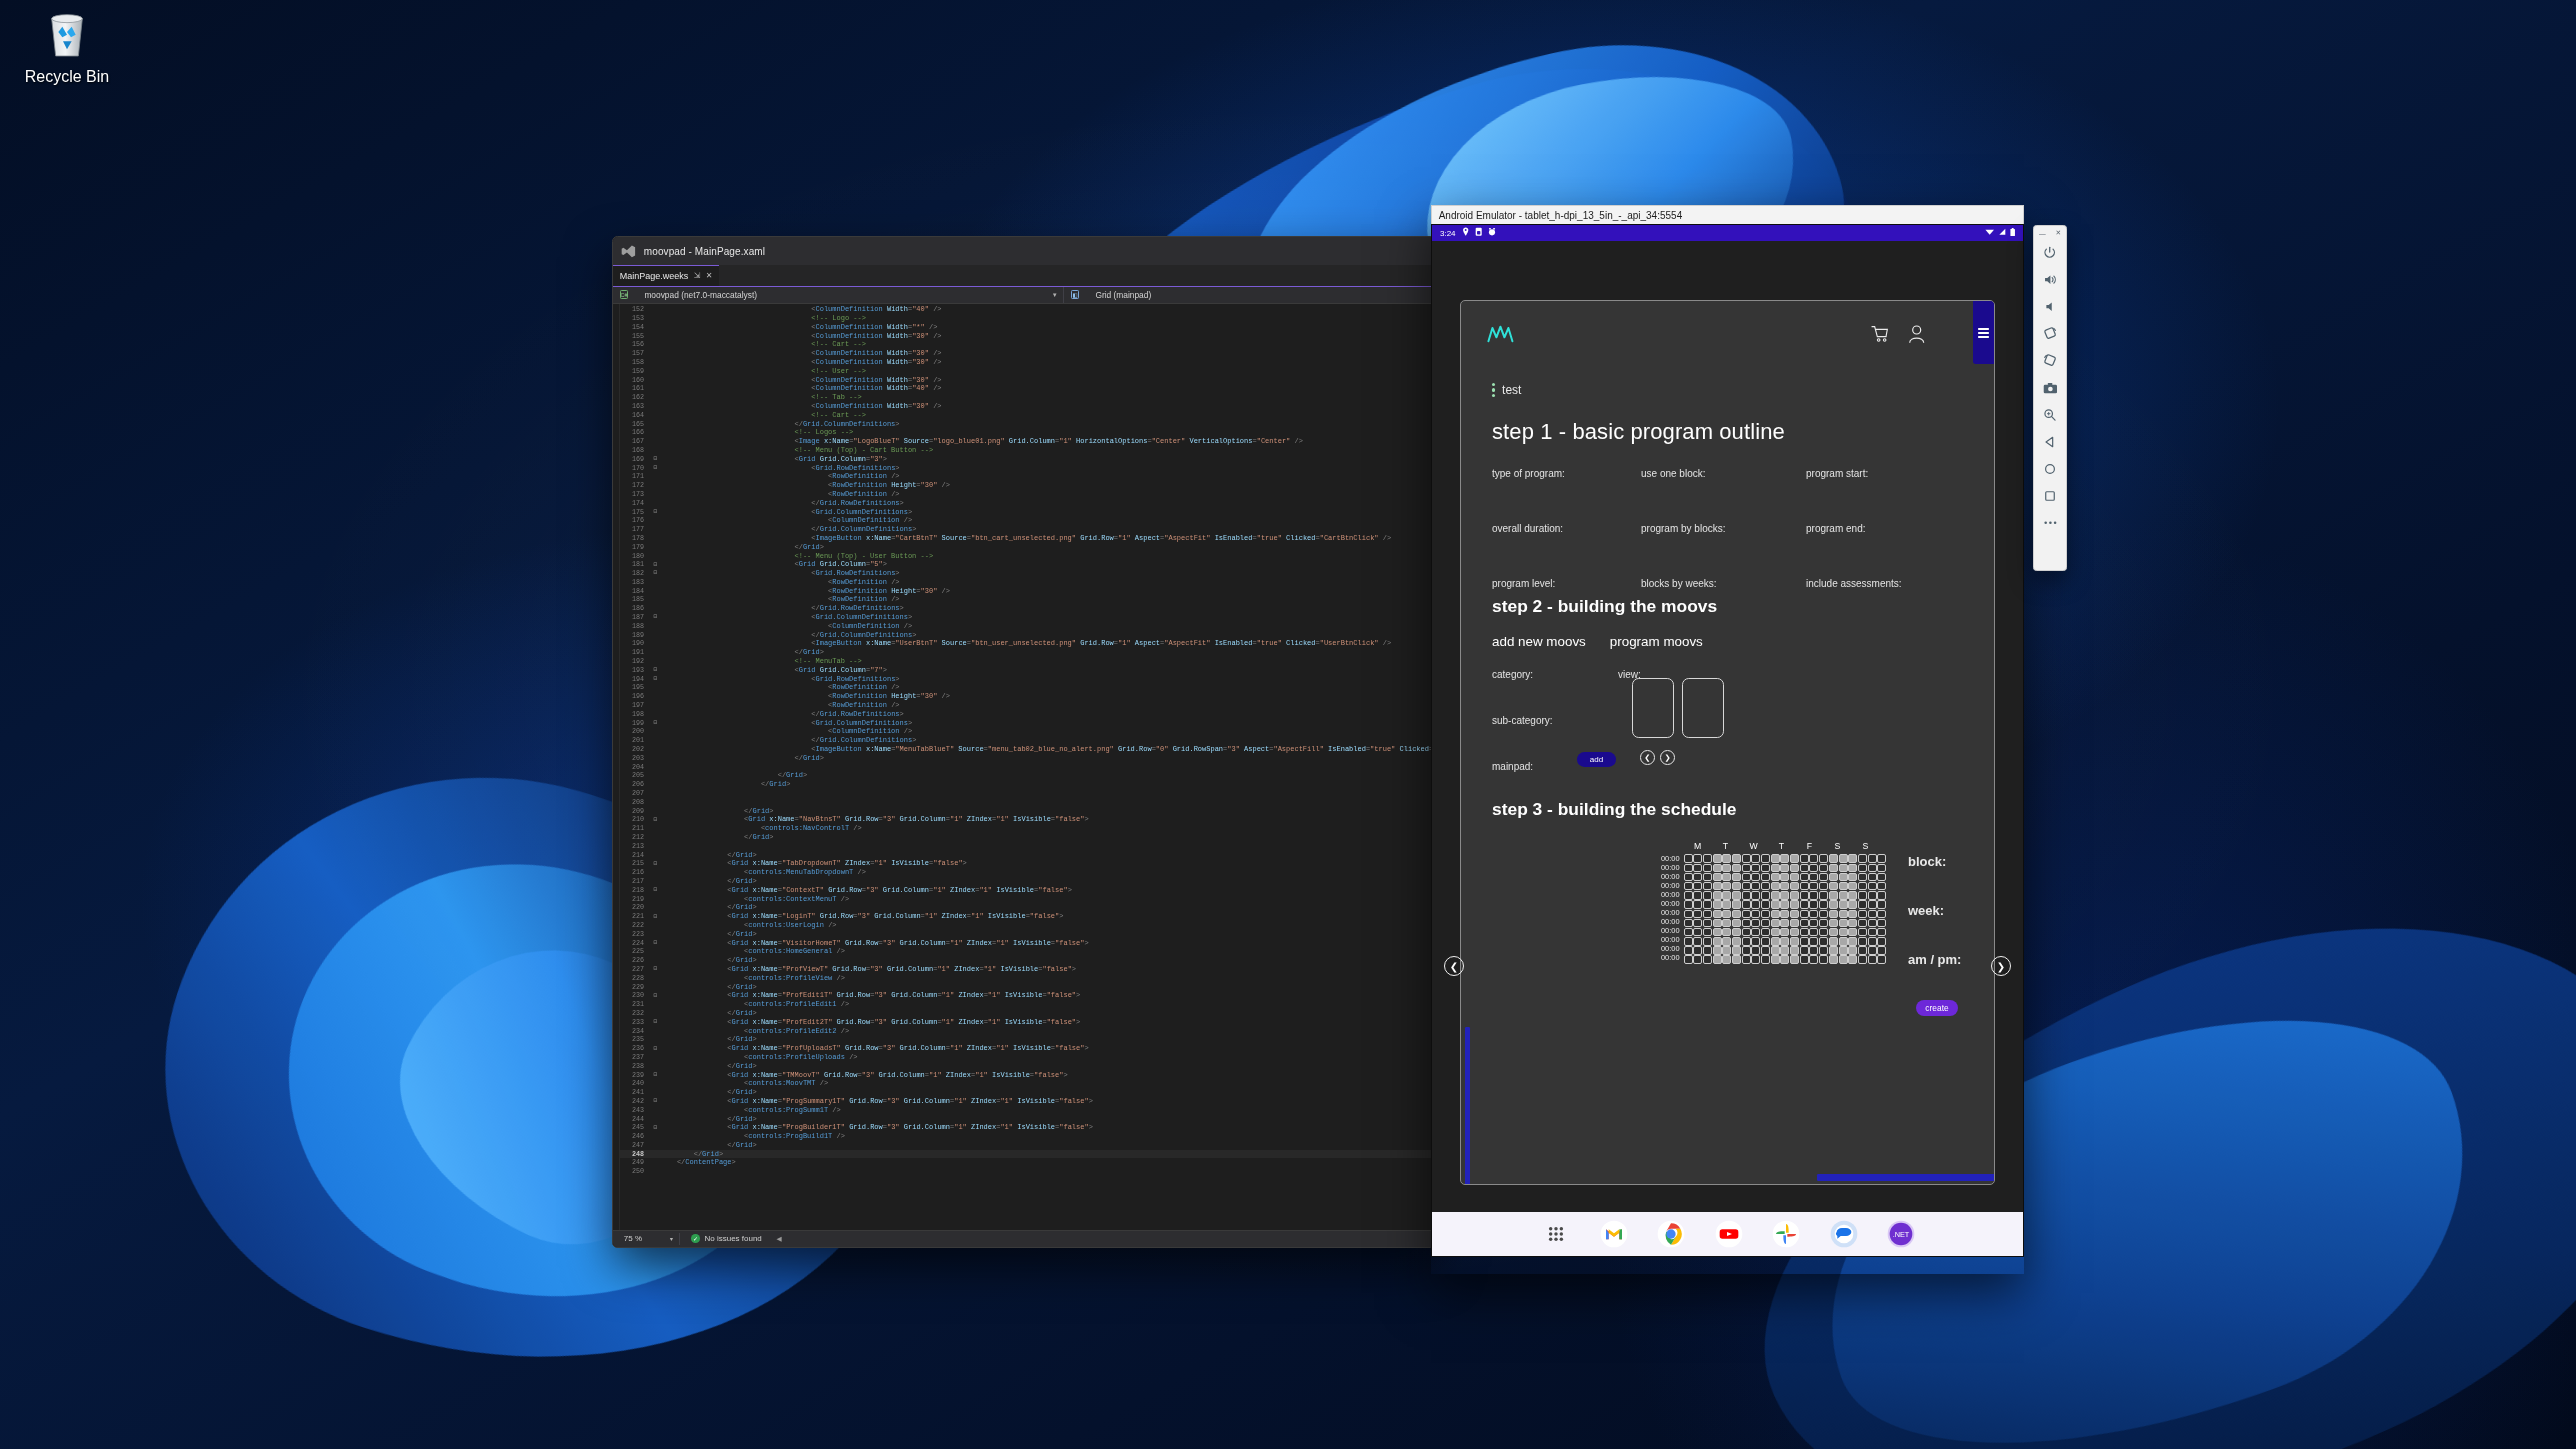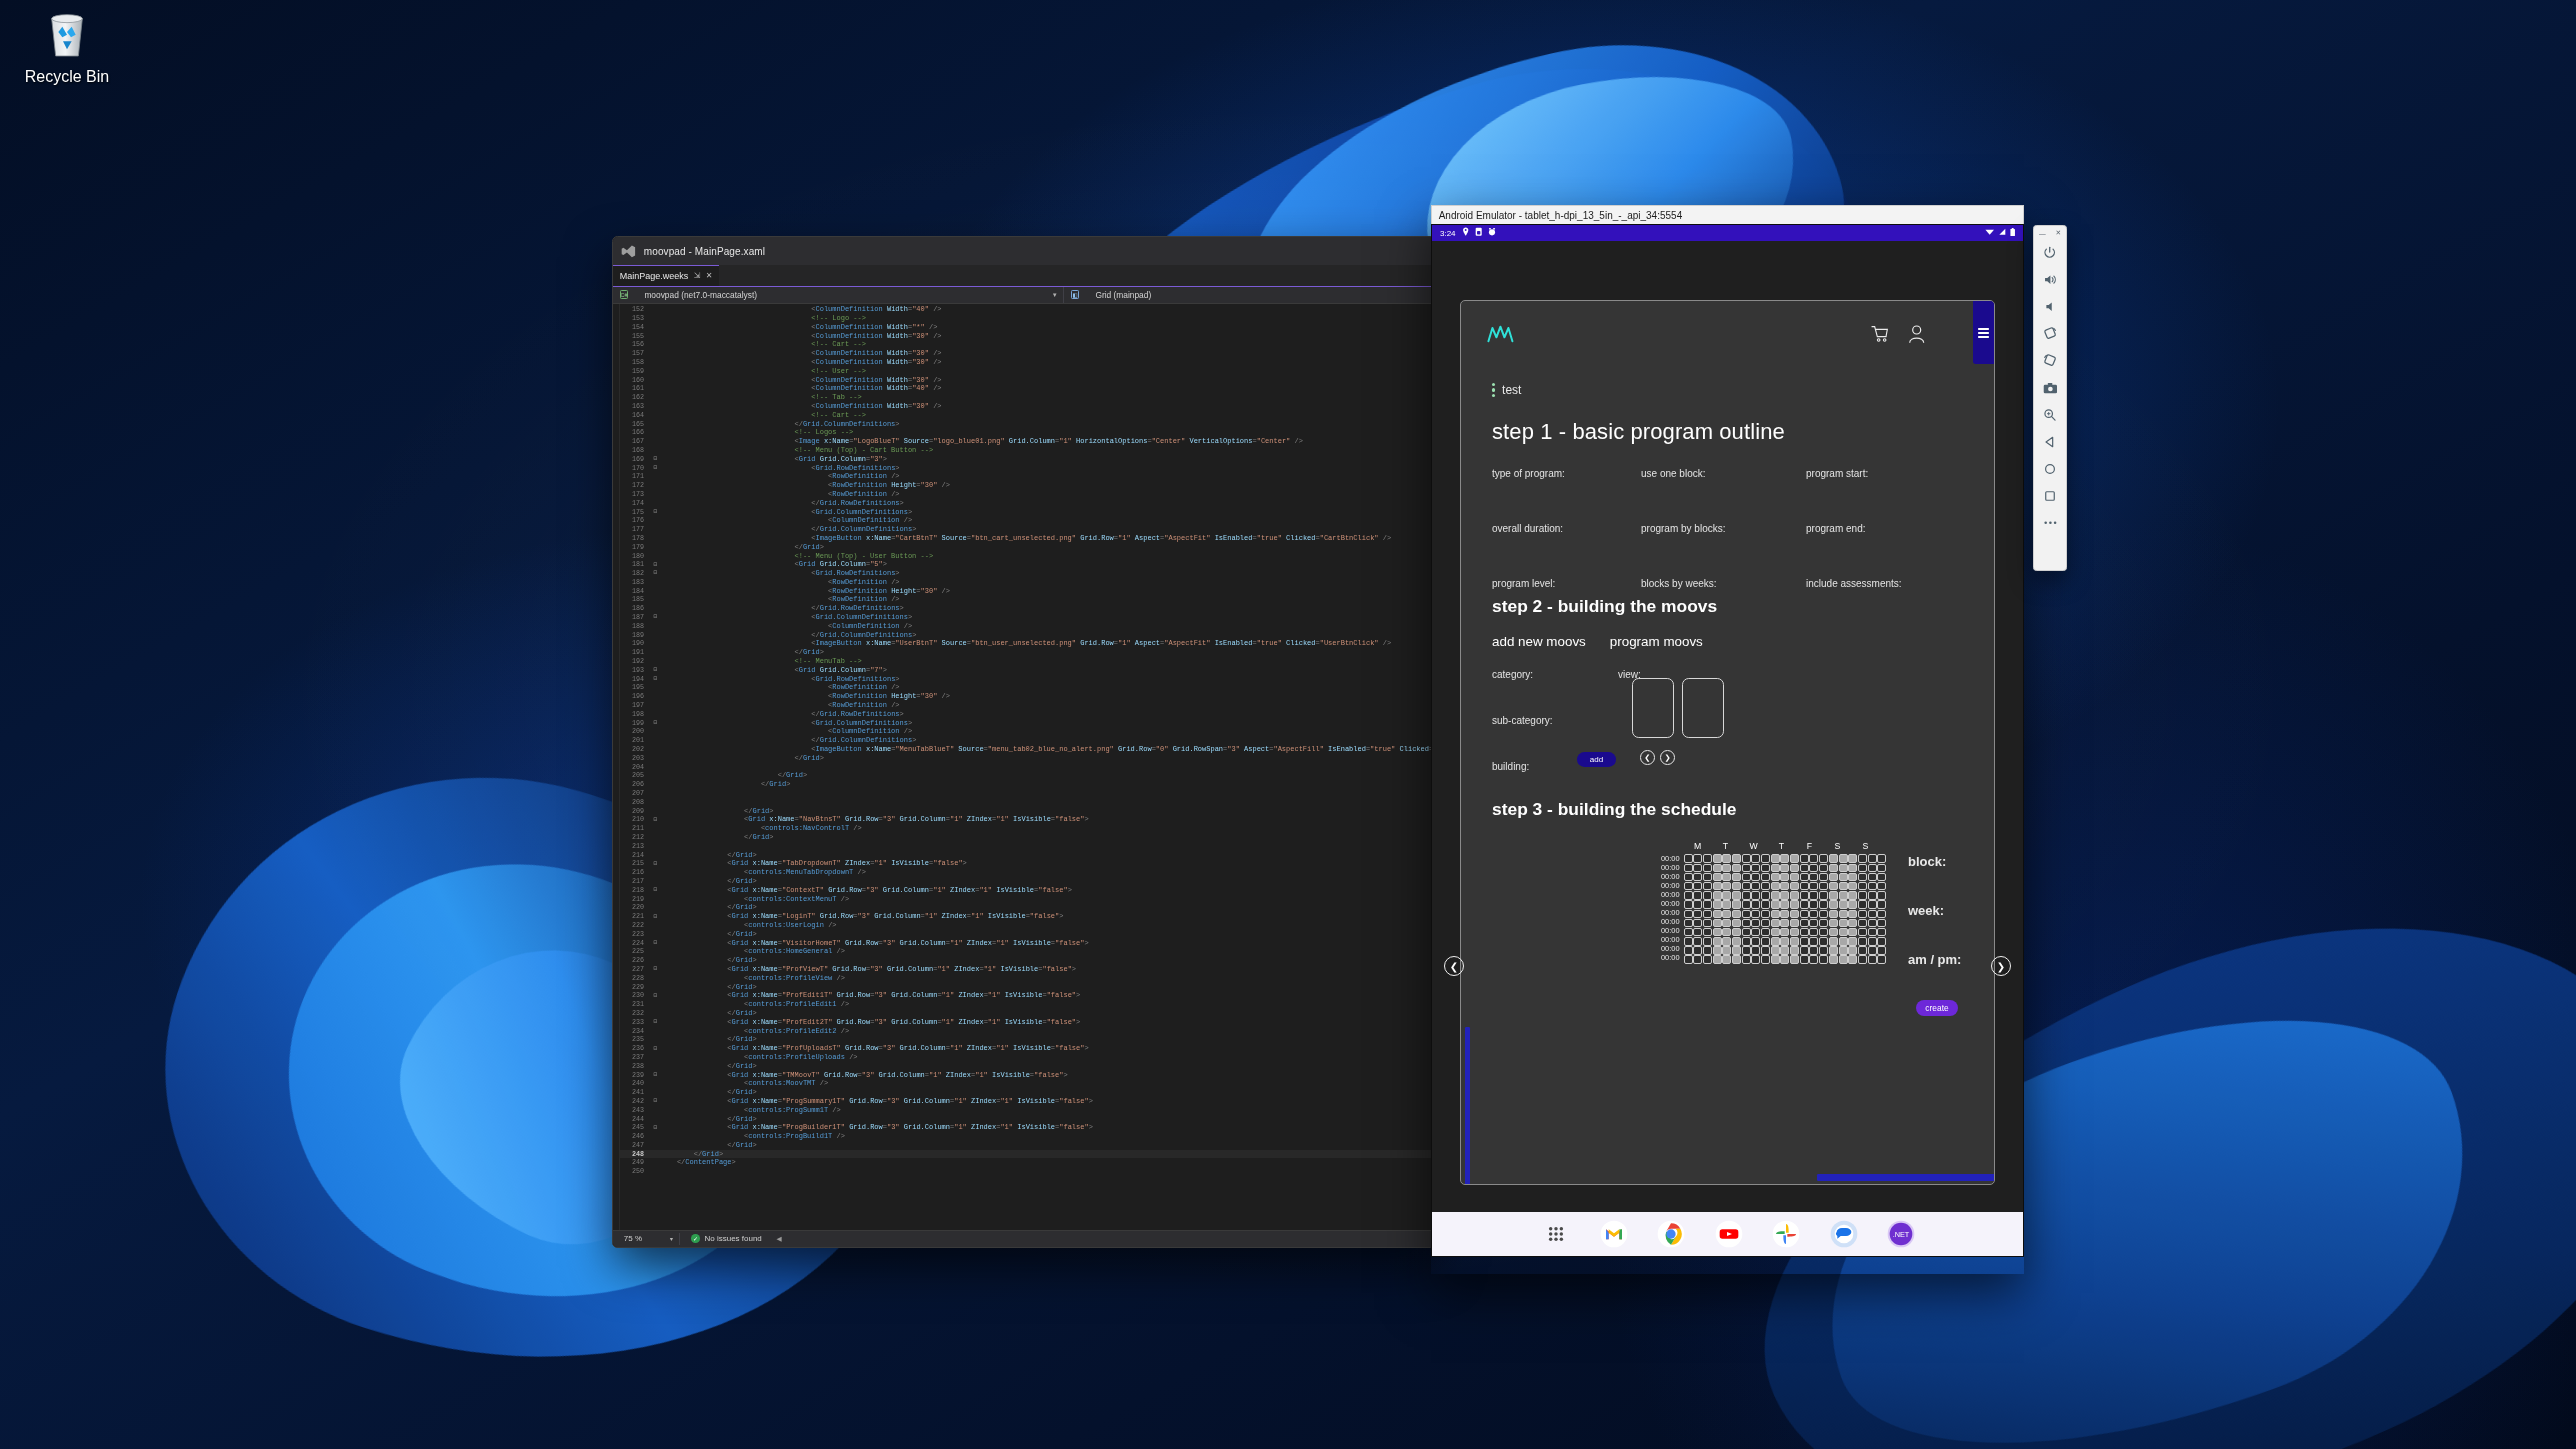--- a/index.html
+++ b/index.html
@@ -463,21 +463,21 @@
         <h2 class="app-h2">step 2 - building the moovs</h2>
         <div class="tabs">
           <span class="app-h2" style="font-size:13.4px">add new moovs</span>
           <span class="app-h2" style="font-size:13.4px">program moovs</span>
         </div>
         <div class="fields">
           <span class="app-lbl">category:</span>
           <span class="app-lbl">view:</span>
           <span class="app-lbl">sub-category:</span>
           <span></span>
-          <span class="app-lbl">building:</span>
+          <span class="app-lbl">mainpad:</span>
           <span></span>
         </div>
         <div id="moov-cards">
           <div class="moov-card"></div>
           <div class="moov-card"></div>
         </div>
         <div id="add-btn">
           <span>add</span>
         </div>
         <div id="moov-pager">

